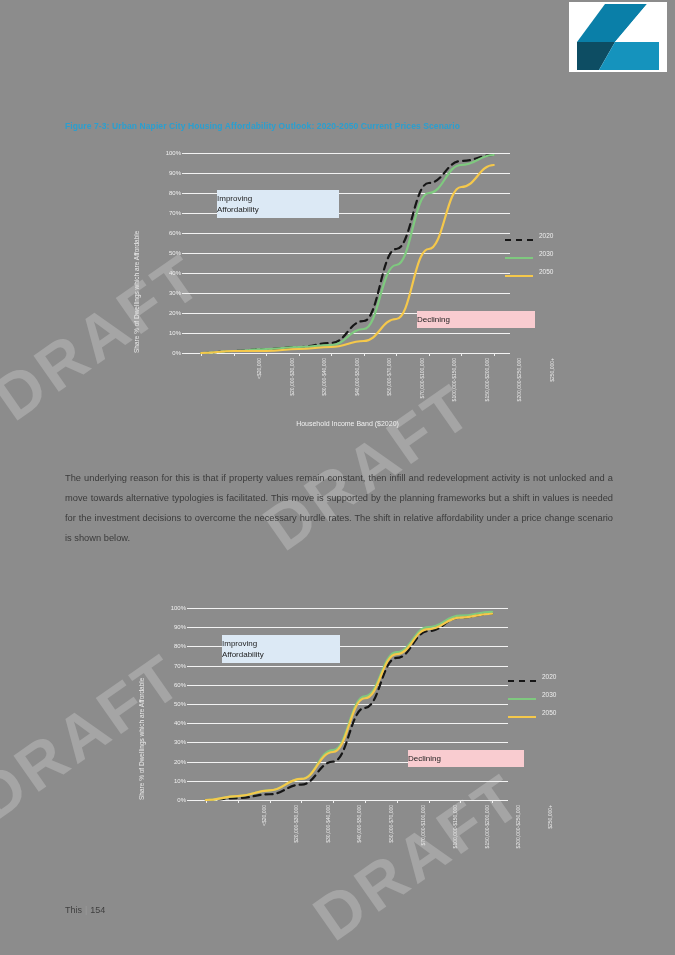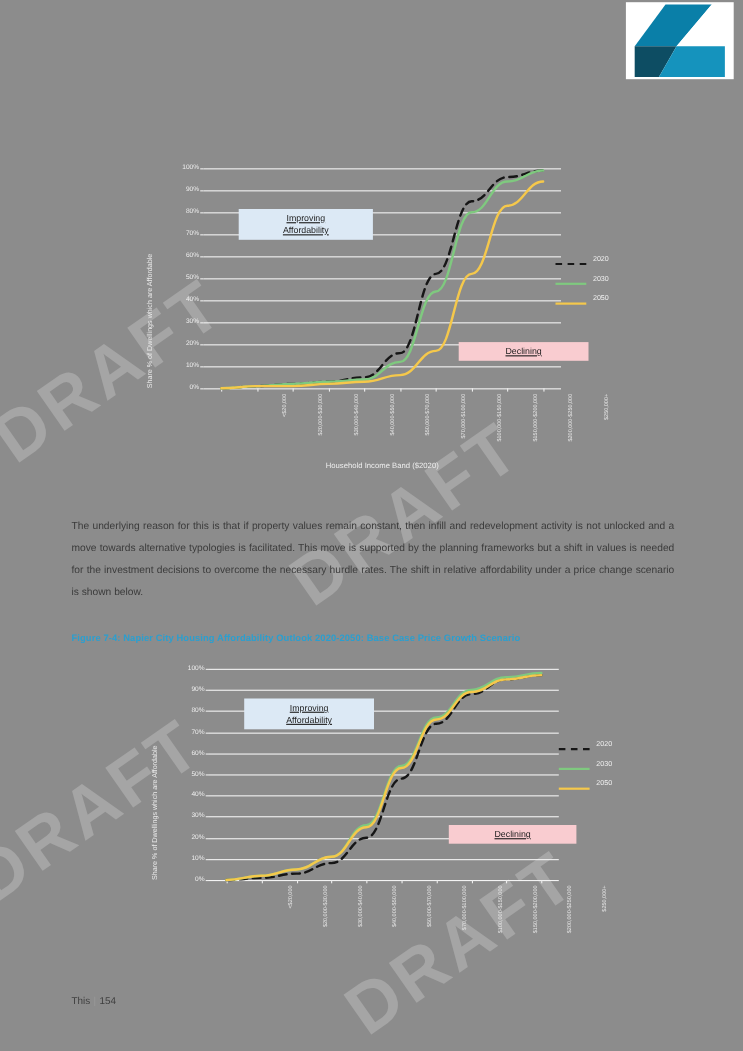--- a/index.html
+++ b/index.html
@@ -63,22 +63,22 @@
     position:absolute;font-size:7px;color:#efefef;white-space:nowrap;
     text-align:center;
   }
   .xtick{
     position:absolute;font-size:5px;color:#e8e8e8;white-space:nowrap;
     transform-origin:100% 0;transform:rotate(-90deg);
     text-align:right;width:52px;
   }
   .xtick-mark{position:absolute;width:1px;height:3px;background:#eee;}
   .note{
-    position:absolute;font-size:8px;line-height:11px;text-align:center;
-    color:#1c1c1c;padding:3px 0;text-decoration:underline;
+    position:absolute;font-size:8px;line-height:11px;
+    color:#1c1c1c;padding:3px 0;
   }
   .note.improving{background:#dce9f5;}
   .note.declining{background:#f9ccd0;}
   .legend{position:absolute;}
   .legend-row{position:relative;height:18px;}
   .legend-key{position:absolute;left:0;top:8px;width:28px;height:0;}
   .legend-label{
     position:absolute;left:34px;top:1px;font-size:6.5px;color:#efefef;
     white-space:nowrap;
   }
@@ -101,20 +101,21 @@
 
   <div class="logo">
     <svg width="98" height="70" viewBox="0 0 98 70">
       <polygon points="36,2 78,2 46,40 8,40" fill="#0a7fa8"></polygon>
       <polygon points="78,2 78,40 46,40" fill="#ffffff"></polygon>
       <polygon points="8,40 46,40 30,68 8,68" fill="#0d4d63"></polygon>
       <polygon points="46,40 90,40 90,68 30,68" fill="#1593bd"></polygon>
     </svg>
   </div>
 
+  <div class="fig-title" style="top:121px;">Figure 7-3:  Urban Napier City Housing Affordability Outlook:  2020-2050 Current Prices Scenario</div>
 
   <div class="chart" id="chart1" style="left:0;top:145px;width:675px;height:300px;">
       <div class="plot" style="left: 185px; top: 8px; width: 325px; height: 200px;">
         <div class="gridline" style="top: 200px;"></div>
         <div class="ytick" style="top: 200px;">0%</div>
         <div class="ytick-mark" style="top: 200px;"></div>
         <div class="gridline" style="top: 180px;"></div>
         <div class="ytick" style="top: 180px;">10%</div>
         <div class="ytick-mark" style="top: 180px;"></div>
         <div class="gridline" style="top: 160px;"></div>
@@ -185,21 +186,20 @@
           <div class="legend-key k-solid2"></div>
           <div class="legend-label">2050</div>
         </div>
       </div>
       <div class="note improving" style="left: 217px; top: 45px; width: 122px;">Improving<br>Affordability</div>
       <div class="note declining" style="left: 417px; top: 166px; width: 118px;">Declining</div>
     </div>
 
   <div class="body-copy">The underlying reason for this is that if property values remain constant, then infill and redevelopment activity is not unlocked and a move towards alternative typologies is facilitated.  This move is supported by the planning frameworks but a shift in values is needed for the investment decisions to overcome the necessary hurdle rates.  The shift in relative affordability under a price change scenario is shown below.</div>
 
-  <div class="fig-title" style="top:575px;">Figure 7-4:  Napier City Housing Affordability Outlook 2020-2050: Base Case Price Growth Scenario</div>
 
   <div class="chart" id="chart2" style="left:0;top:598px;width:675px;height:270px;">
       <div class="plot" style="left: 190px; top: 10px; width: 318px; height: 192px;">
         <div class="gridline" style="top: 192px;"></div>
         <div class="ytick" style="top: 192px;">0%</div>
         <div class="ytick-mark" style="top: 192px;"></div>
         <div class="gridline" style="top: 172.8px;"></div>
         <div class="ytick" style="top: 172.8px;">10%</div>
         <div class="ytick-mark" style="top: 172.8px;"></div>
         <div class="gridline" style="top: 153.6px;"></div>

